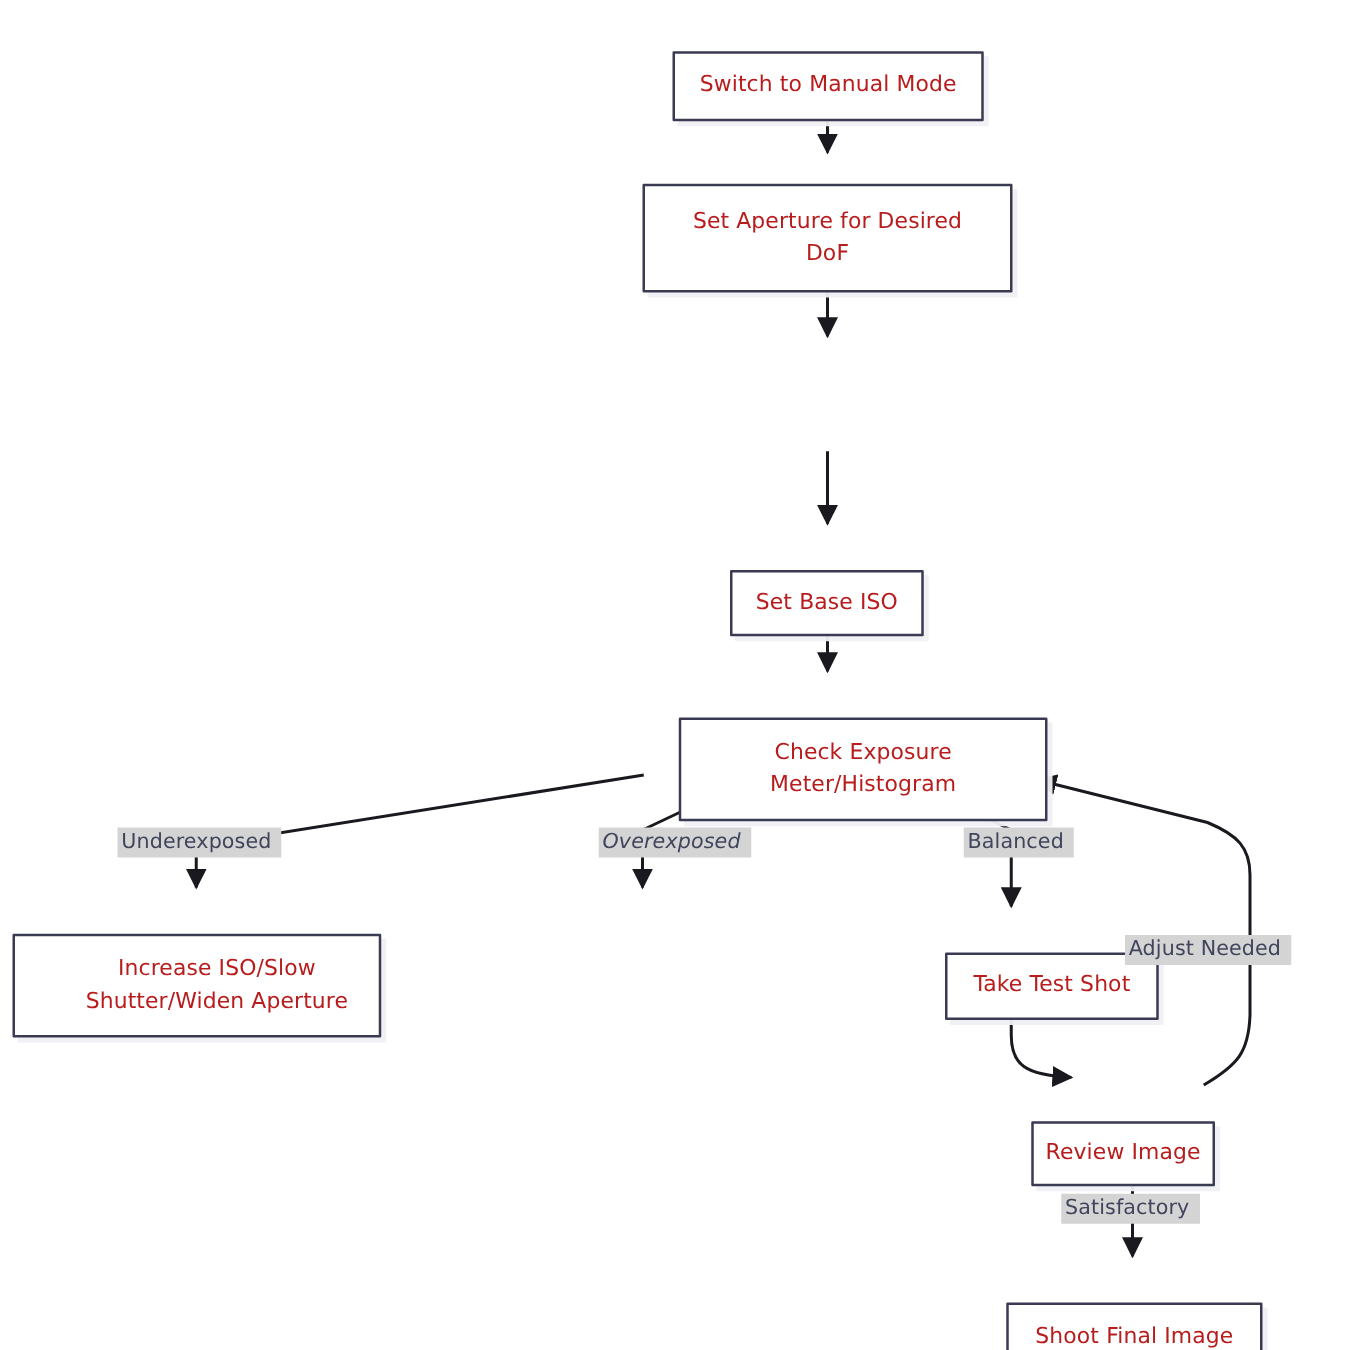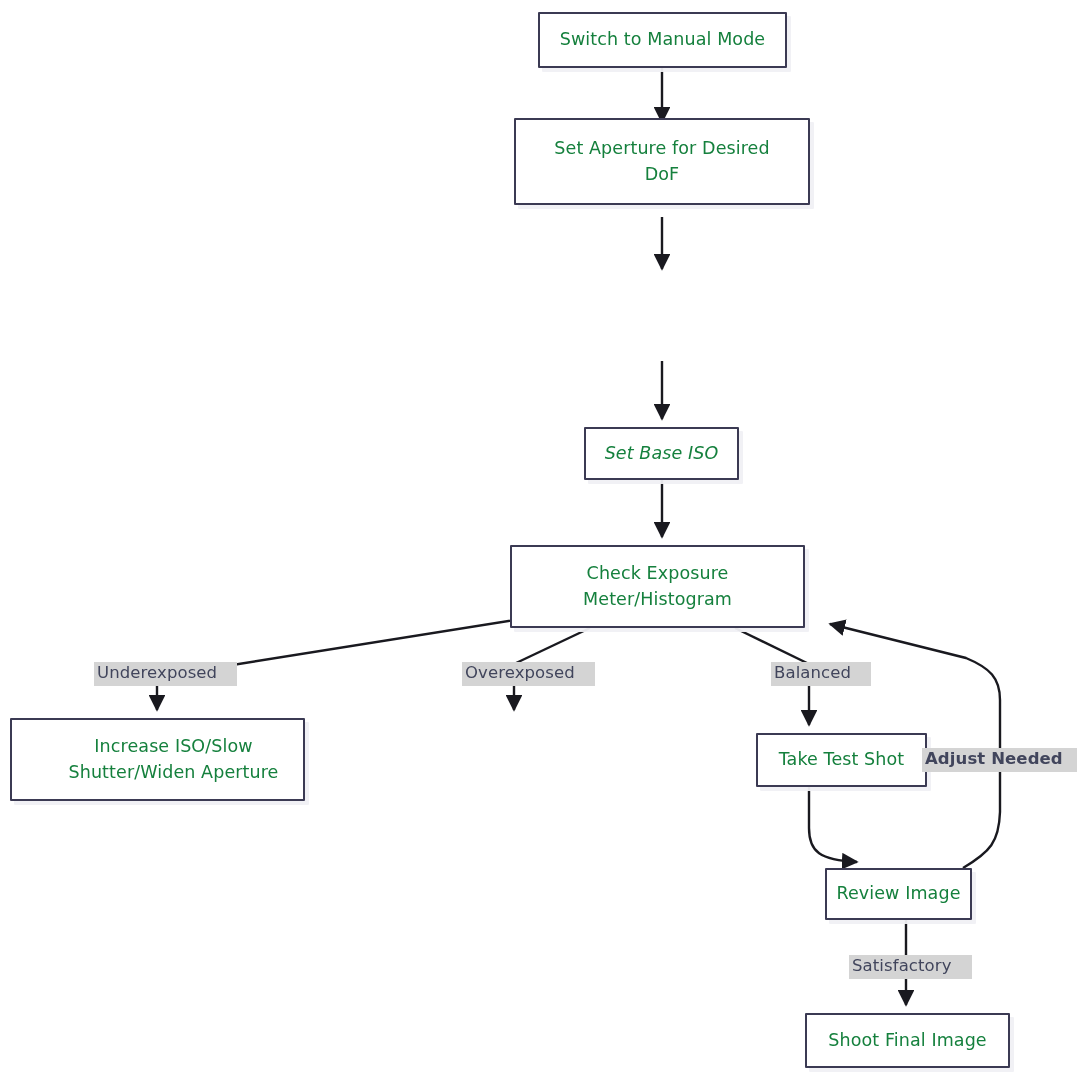--- a/index.html
+++ b/index.html
@@ -30,36 +30,37 @@
     position: absolute;
     box-sizing: border-box;
     background: #ffffff;
     border: 2px solid #3b3a53;
     border-radius: 1px;
     box-shadow: 4px 4px 0 0 rgba(240,240,244,0.95);
     display: flex;
     align-items: center;
     justify-content: center;
     text-align: center;
-    color: #15803d;
+    color: #b91c1c;
     font-size: 17.5px;
     line-height: 1.45;
     letter-spacing: 0.1px;
     white-space: pre-line;
     z-index: 2;
+    margin-top: 29px;
   }
   .edge-label {
     position: absolute;
     box-sizing: border-box;
     background: #d4d4d4;
     color: #41455c;
     font-size: 16.5px;
     line-height: 1.25;
     letter-spacing: 0.1px;
-    padding: 1px 20px 2px 3px;
+    padding: 1px 8px 2px 3px;
     white-space: nowrap;
     z-index: 3;
   }
 </style>
 </head>
 <body>
 
 <div id="canvas">
 
   <svg id="edges" viewBox="0 0 1077 1080" width="1077" height="1080">
@@ -94,25 +95,25 @@
   <div class="node" style="left:538px; top:12px; width:249px; height:56px;">
     <span>Switch to Manual Mode</span>
   </div>
 
   <div class="node" style="left:514px; top:118px; width:296px; height:87px;">
     <span>Set Aperture for Desired
 DoF</span>
   </div>
 
 
-  <div class="node" style="left:584px; top:427px; width:155px; height:53px;font-style:italic;">
+  <div class="node" style="left:584px; top:427px; width:155px; height:53px;">
     <span>Set Base ISO</span>
   </div>
 
-  <div class="node" style="left:510px; top:545px; width:295px; height:83px;">
+  <div class="node" style="left:543px; top:545px; width:295px; height:83px;">
     <span>Check Exposure
 Meter/Histogram</span>
   </div>
 
   <div class="node" style="left:10px; top:718px; width:295px; height:83px;padding-left:32px;">
     <span>Increase ISO/Slow
 Shutter/Widen Aperture</span>
   </div>
 
 
@@ -123,21 +124,21 @@
   <div class="node" style="left:825px; top:868px; width:147px; height:52px;">
     <span>Review Image</span>
   </div>
 
   <div class="node" style="left:805px; top:1013px; width:205px; height:55px;">
     <span>Shoot Final Image</span>
   </div>
 
   <div class="edge-label" style="left:94px; top:662px;">Underexposed</div>
 
-  <div class="edge-label" style="left:462px; top:662px;">Overexposed</div>
+  <div class="edge-label" style="left:479px; top:662px;font-style:italic;">Overexposed</div>
 
   <div class="edge-label" style="left:771px; top:662px;">Balanced</div>
 
-  <div class="edge-label" style="left:922px; top:748px;font-weight:bold;">Adjust Needed</div>
+  <div class="edge-label" style="left:900px; top:748px;">Adjust Needed</div>
 
   <div class="edge-label" style="left:849px; top:955px;">Satisfactory</div>
 
 </div>
 
 </body></html>

